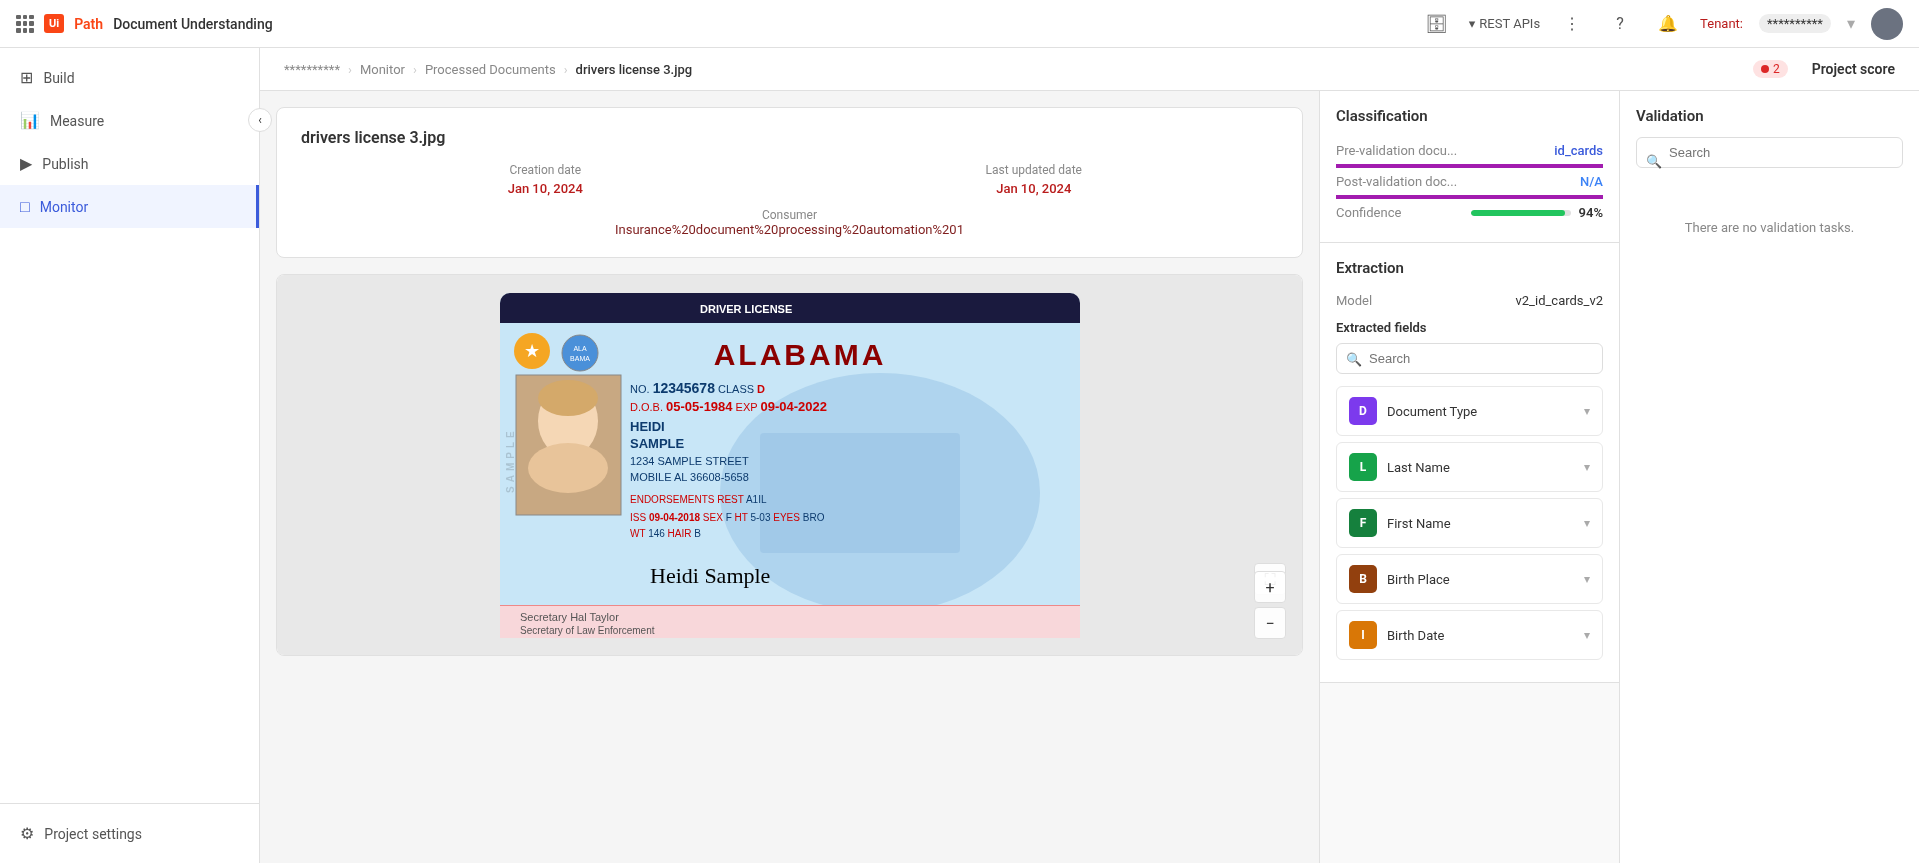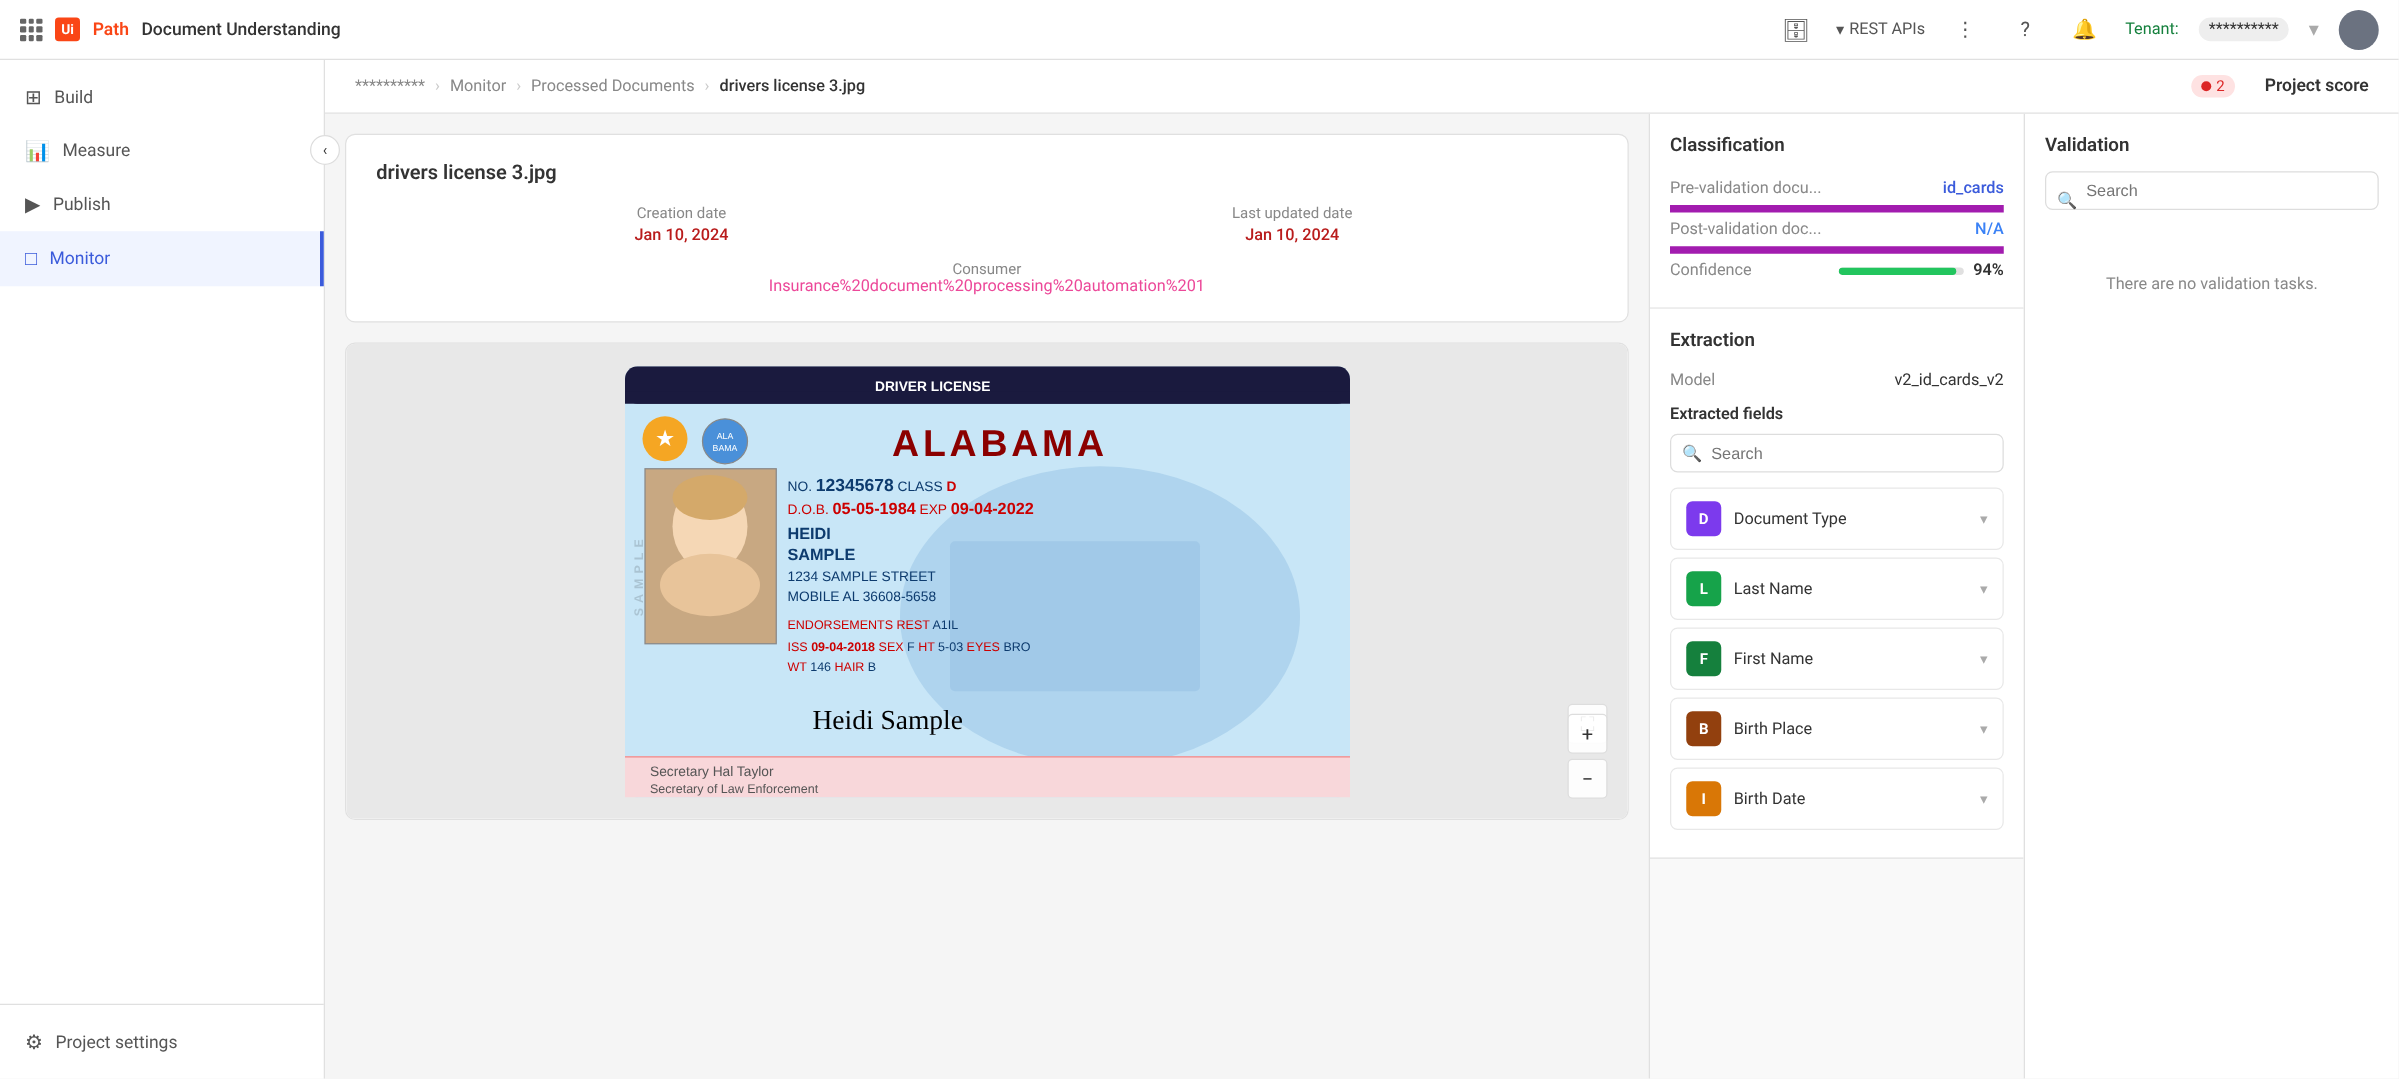--- a/index.html
+++ b/index.html
@@ -49,31 +49,31 @@
     
     .doc-info-card { background: #fff; border: 1px solid #e0e0e0; border-radius: 8px; padding: 20px 24px; }
     .doc-title { font-size: 16px; font-weight: 600; color: #333; margin-bottom: 16px; }
     .doc-meta { display: flex; gap: 0; }
     .doc-meta-item { flex: 1; text-align: center; }
     .doc-meta-label { font-size: 12px; color: #888; margin-bottom: 4px; }
     .doc-meta-value { font-size: 13px; color: #333; font-weight: 500; }
     .doc-meta-value.highlight { color: #b91c1c; }
     .consumer-row { margin-top: 12px; text-align: center; }
     .consumer-label { font-size: 12px; color: #888; }
-    .consumer-value { font-size: 13px; color: #ec4899; }
+    .consumer-value { font-size: 13px; color: #7f1d1d; }
     
     
     .doc-image-card { background: #fff; border: 1px solid #e0e0e0; border-radius: 8px; overflow: hidden; position: relative; }
     .img-btn { width: 32px; height: 32px; background: rgba(255,255,255,0.9); border: 1px solid #ddd; border-radius: 4px; display: flex; align-items: center; justify-content: center; cursor: pointer; font-size: 16px; }
     
     
     .right-panel { width: 300px; background: #f9f9f9; border-left: 1px solid #e0e0e0; overflow-y: auto; display: flex; flex-direction: column; gap: 0; }
     .right-section { background: #fff; border-bottom: 1px solid #e0e0e0; padding: 16px; }
     .section-title { font-size: 15px; font-weight: 600; color: #333; margin-bottom: 12px; }
-    .field-row { display: flex; justify-content: space-between; align-items: center; padding: 6px 0; border-bottom: 6px solid #a21caf; }
+    .field-row { display: flex; justify-content: space-between; align-items: center; padding: 6px 0; border-bottom: 4px solid #a21caf; }
     .field-label { font-size: 13px; color: #888; }
     .field-value { font-size: 13px; color: #3b82f6; font-weight: 500; }
     .confidence-row { display: flex; justify-content: space-between; align-items: center; padding: 6px 0; }
     .confidence-bar-wrap { width: 100px; height: 6px; background: #e0e0e0; border-radius: 3px; overflow: hidden; }
     .confidence-bar { height: 100%; background: #22c55e; border-radius: 3px; }
     .model-row { display: flex; justify-content: space-between; align-items: flex-end; padding: 4px 0; }
     .model-label { font-size: 13px; color: #888; }
     .model-value { font-size: 13px; color: #333; }
     .extracted-label { font-size: 13px; font-weight: 600; color: #333; margin: 8px 0; }
     .search-input-wrap { position: relative; margin-bottom: 12px; }
@@ -123,21 +123,21 @@
   </div>
   <div class="topnav-right">
     <div class="icon-btn" style="font-size:18px;">🗄</div>
     <div class="rest-apis">
       <span>▾</span>
       <span>REST APIs</span>
     </div>
     <div class="icon-btn">⋮</div>
     <div class="icon-btn">?</div>
     <div class="icon-btn">🔔</div>
-    <span style="font-size:13px;color:#15803d;">Tenant:</span>
+    <span style="font-size:13px;color:#b91c1c;">Tenant:</span>
     <span style="font-size:13px;background:#eee;padding:2px 8px;border-radius:12px;">**********</span>
     <span style="color:#aaa;">▾</span>
     <div class="avatar"></div>
   </div>
 </div>
 
 <div class="main-layout">
 
   <div class="sidebar" style="position:relative;">
     <div class="sidebar-collapse-btn">‹</div>

